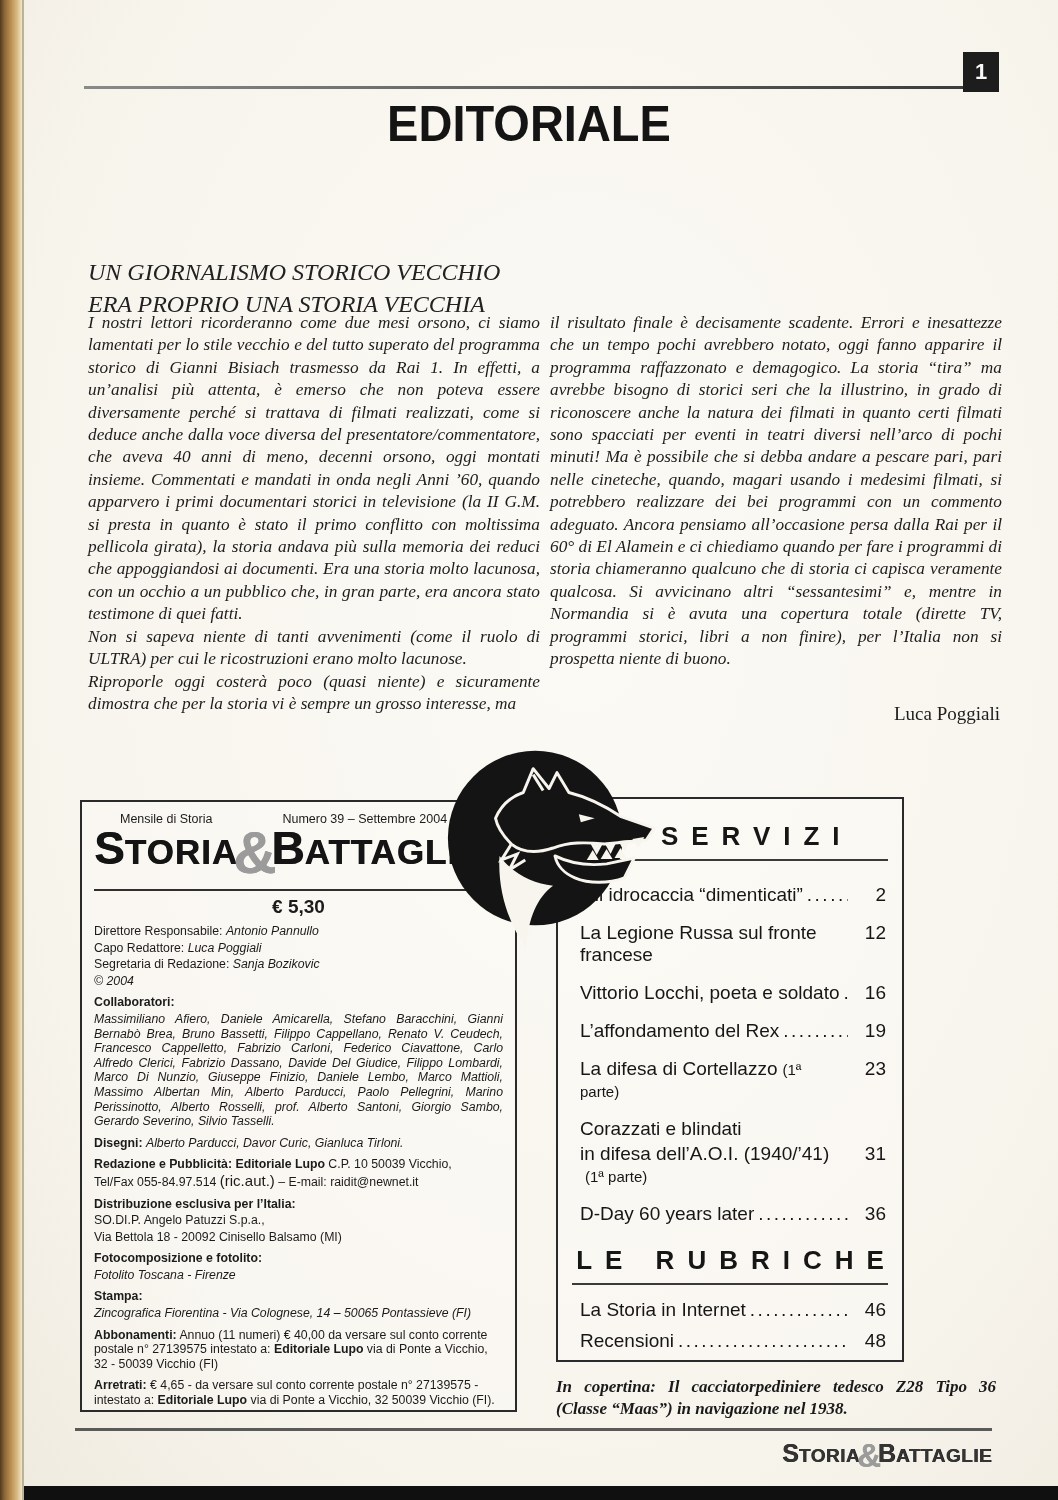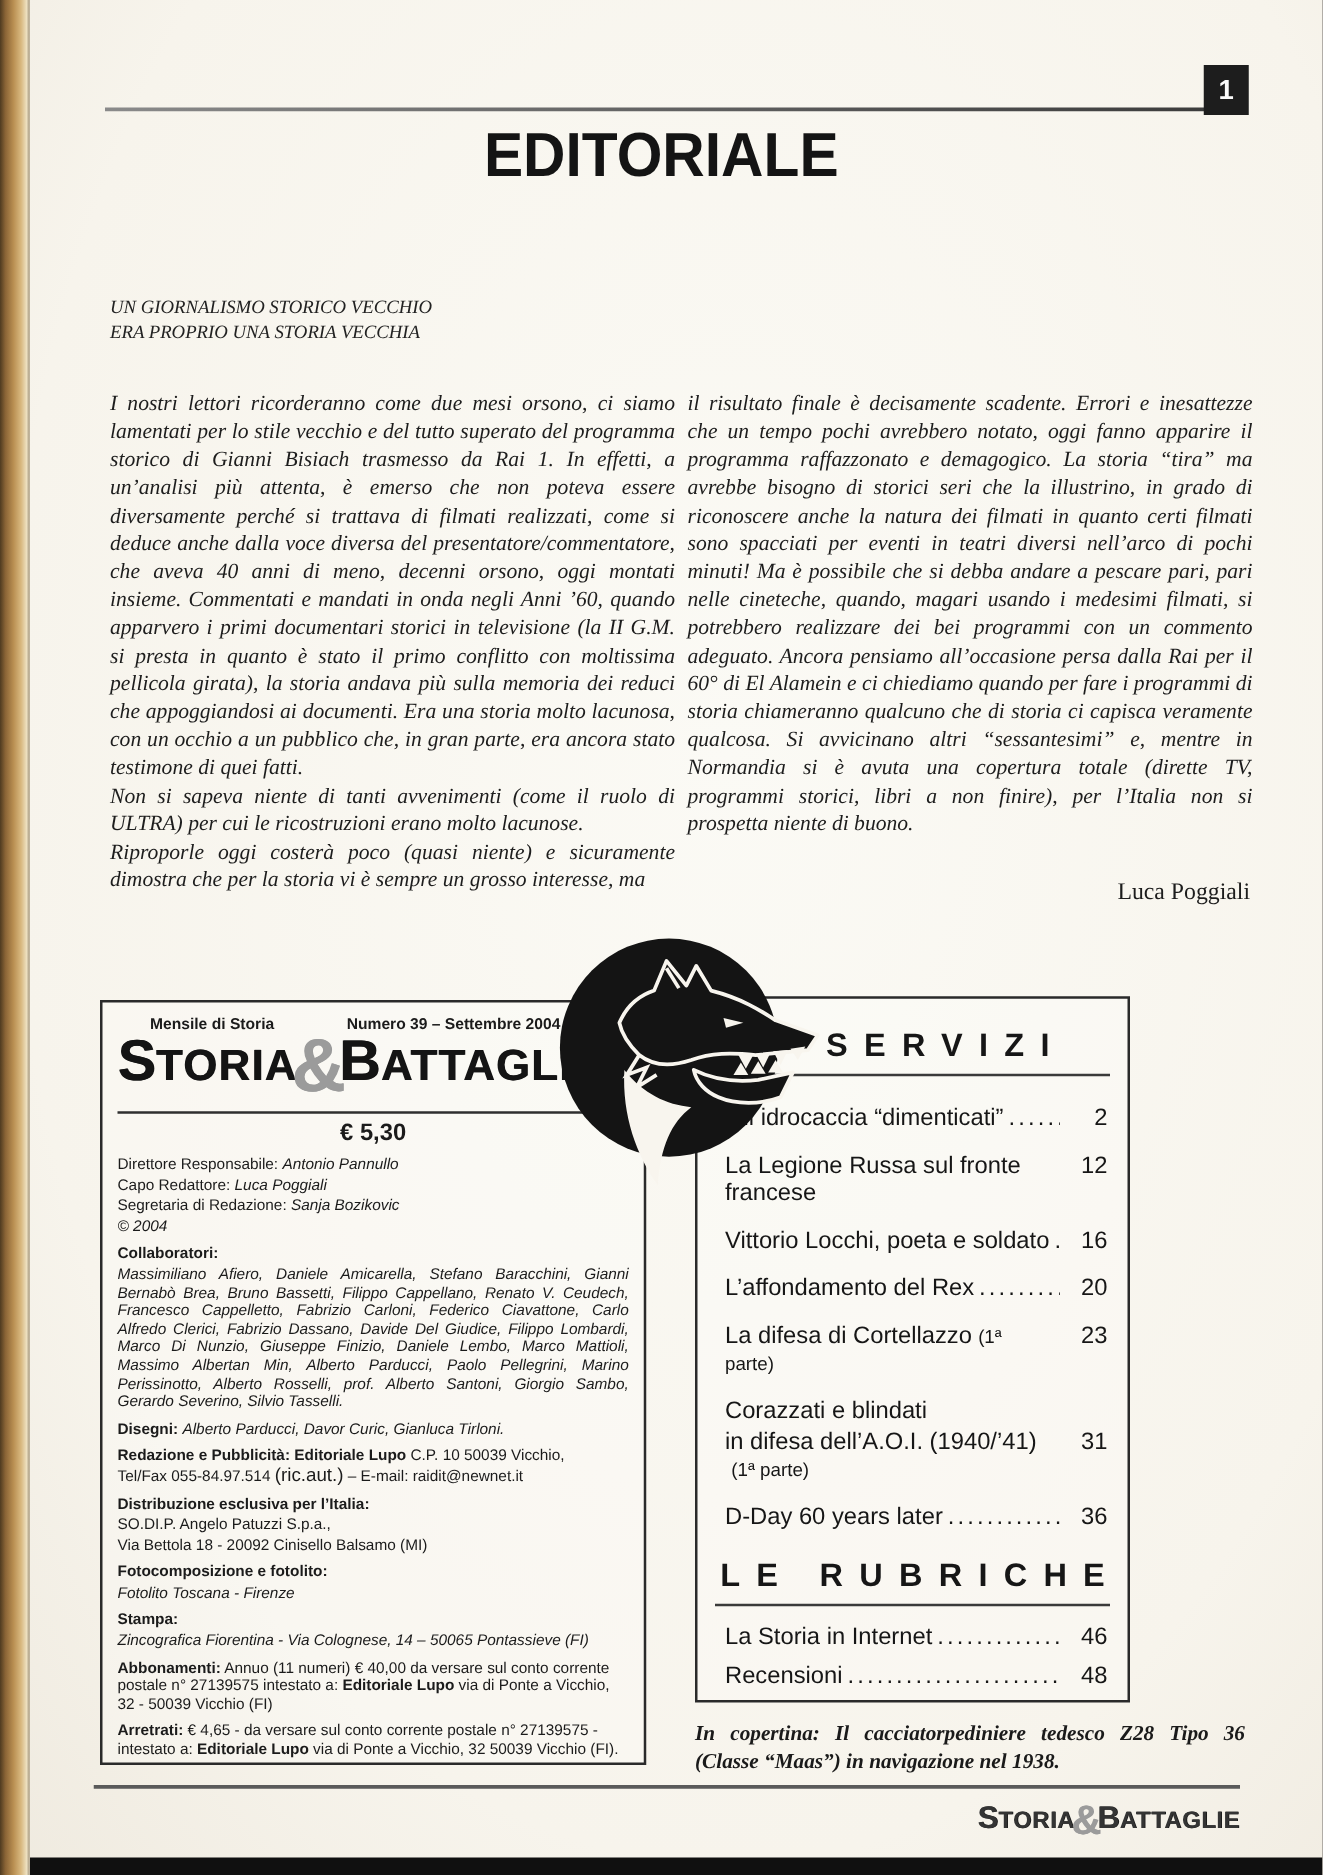--- a/index.html
+++ b/index.html
@@ -26,39 +26,39 @@
     font-size:22px; font-weight:bold;
   }
   .ed-title {
     position:absolute; left:0; right:0; top:96px; text-align:center;
     font-size:47px; font-weight:bold; letter-spacing:0px; color:#141414;
     transform:scaleY(1.06);
   }
 
   
   .ed-heading {
-    position:absolute; left:88px; top:236px; width:470px;
+    position:absolute; left:88px; top:256px; width:470px;
     font-family:"Liberation Serif", serif; font-style:italic;
-    font-size:15px; line-height:1.35; color:#222;
+    font-size:24px; line-height:1.35; color:#222;
   }
   .col { position:absolute; top:312px; width:452px;
     font-family:"Liberation Serif", serif; font-style:italic;
     font-size:17.3px; line-height:22.4px; text-align:justify; color:#1d1d1d; }
   .col p { margin:0; }
   .col-left { left:88px; }
   .col-right { left:550px; }
   .signature { margin-top:32px; text-align:right; font-style:normal; font-size:19px; padding-right:2px; }
 
   
   .colophon-box {
     position:absolute; left:80px; top:800px; width:437px; height:612px; z-index:1;
     border:2px solid #2a2a2a; box-sizing:border-box; padding:6px 12px 6px 12px; overflow:hidden;
     background:rgba(255,255,255,.25);
   }
-  .mast-top { display:flex; font-size:12.5px; font-weight:bold; margin:4px 0 -8px 26px; }
+  .mast-top { display:flex; font-size:12.5px; font-weight:normal; margin:4px 0 -8px 26px;gap:12px; }
   .mast-top .issue { margin-left:58px; }
   .logo { white-space:nowrap; font-weight:bold; color:#141414; text-shadow:.6px 0 0 #141414; }
   .logo .cap  { font-size:46px; }
   .logo .rest { font-size:35px; letter-spacing:1px; }
   .logo .amp  { font-size:60px; color:#9b9b9b; text-shadow:.6px 0 0 #9b9b9b; margin:0 -5px; vertical-align:-9px; }
   .mast-rule { height:2px; background:#2f2f2f; margin-top:2px; }
   .price { text-align:center; font-size:19px; font-weight:bold; margin:5px 0 6px 0; }
 
   .colo { font-size:12.3px; line-height:14.6px; }
   .colo p { margin:0 0 2px 0; }
@@ -211,21 +211,21 @@
         <span class="toc-page">12</span>
       </div>
       <div class="toc-row">
         <span class="toc-label"><span>Vittorio Locchi, poeta e soldato</span><span class="toc-note"></span></span>
         <span class="leader"></span>
         <span class="toc-page">16</span>
       </div>
       <div class="toc-row">
         <span class="toc-label"><span>L’affondamento del Rex</span><span class="toc-note"></span></span>
         <span class="leader"></span>
-        <span class="toc-page">20</span>
+        <span class="toc-page">19</span>
       </div>
       <div class="toc-row">
         <span class="toc-label"><span>La difesa di Cortellazzo</span><span class="toc-note">(1ª parte)</span></span>
         <span class="leader"></span>
         <span class="toc-page">23</span>
       </div>
       <div>
         <div class="toc-line1">Corazzati e blindati</div>
         <div class="toc-row">
           <span class="toc-label"><span>in difesa dell’A.O.I. (1940/’41)</span><span class="toc-note">(1ª parte)</span></span>

